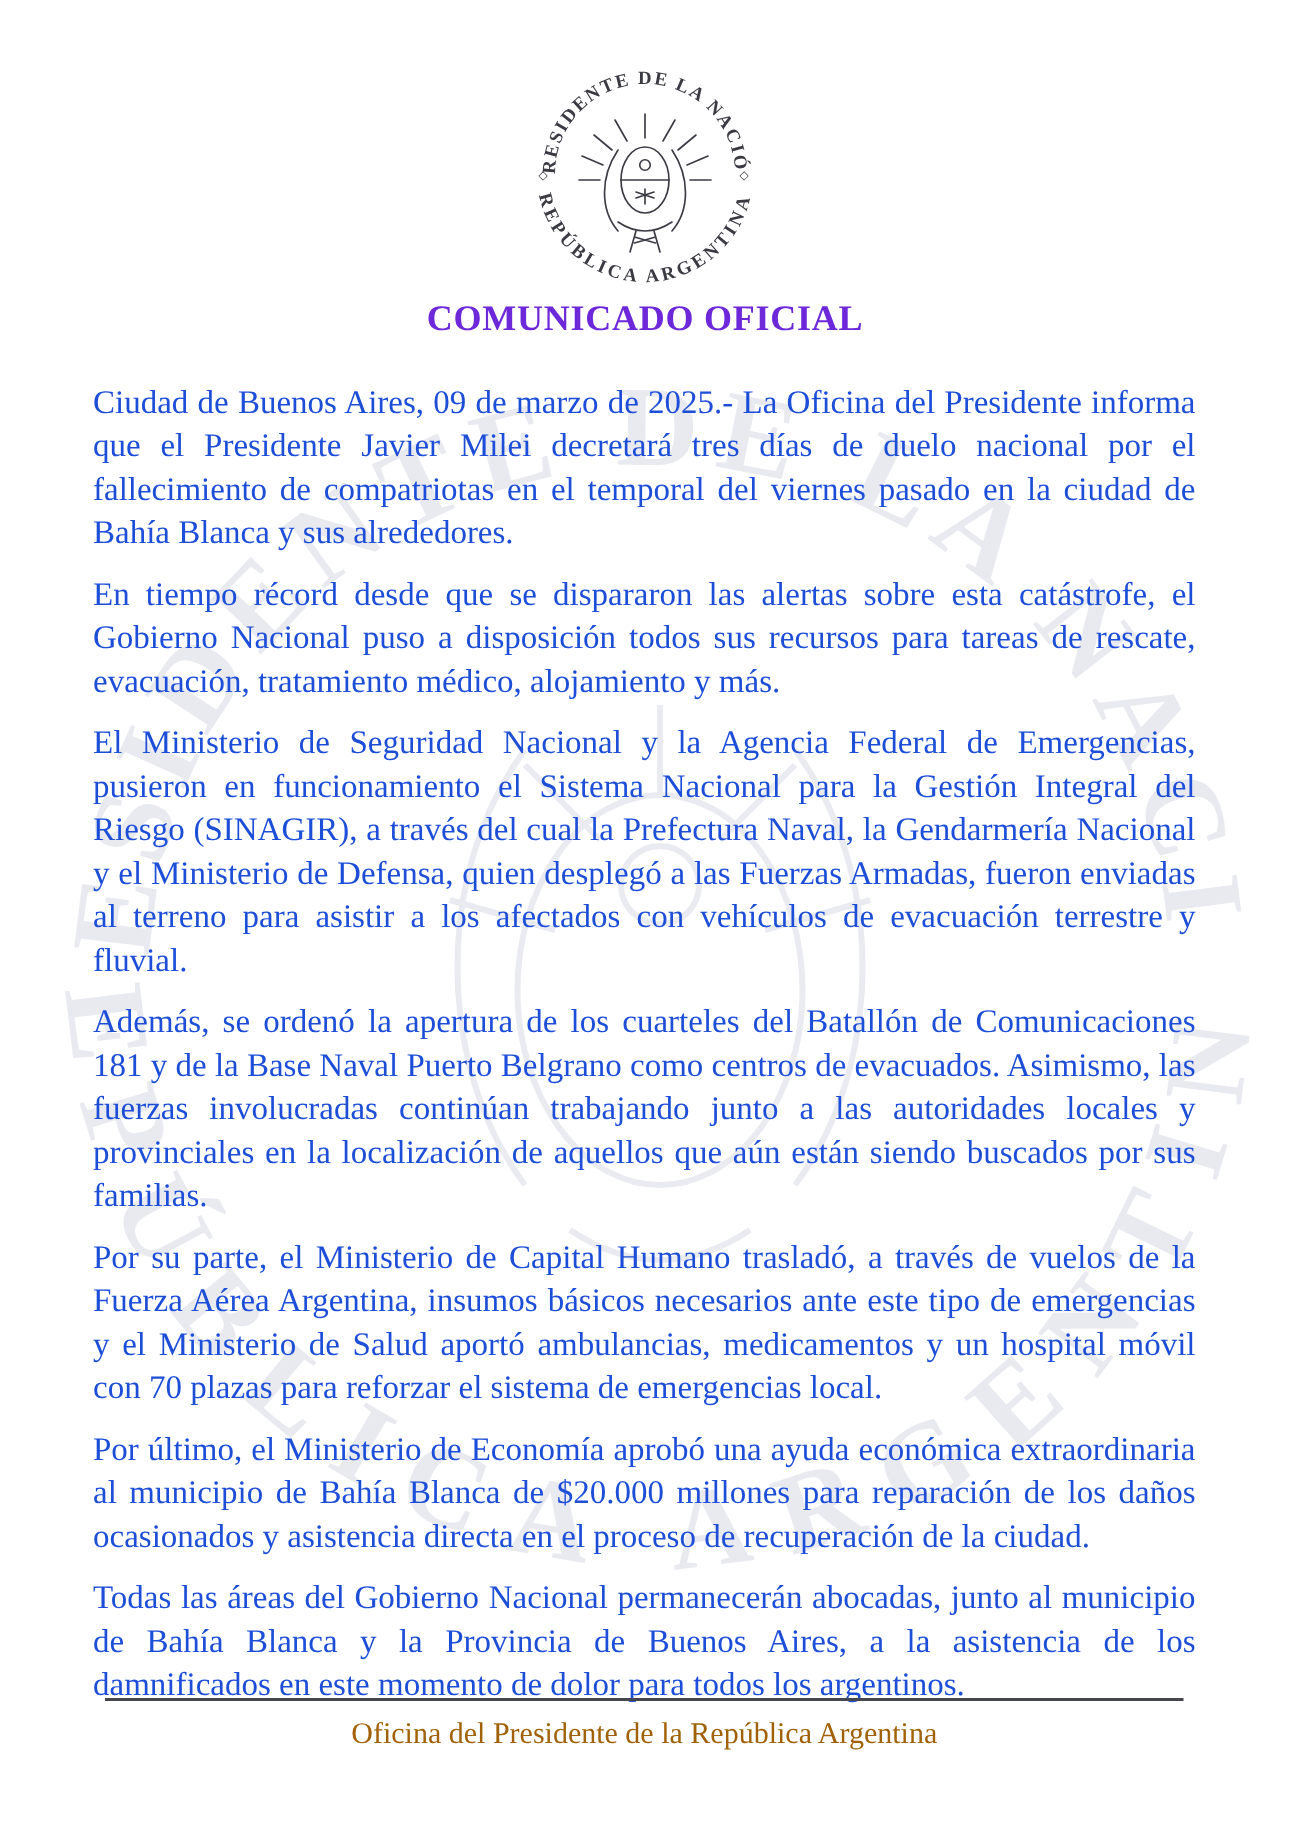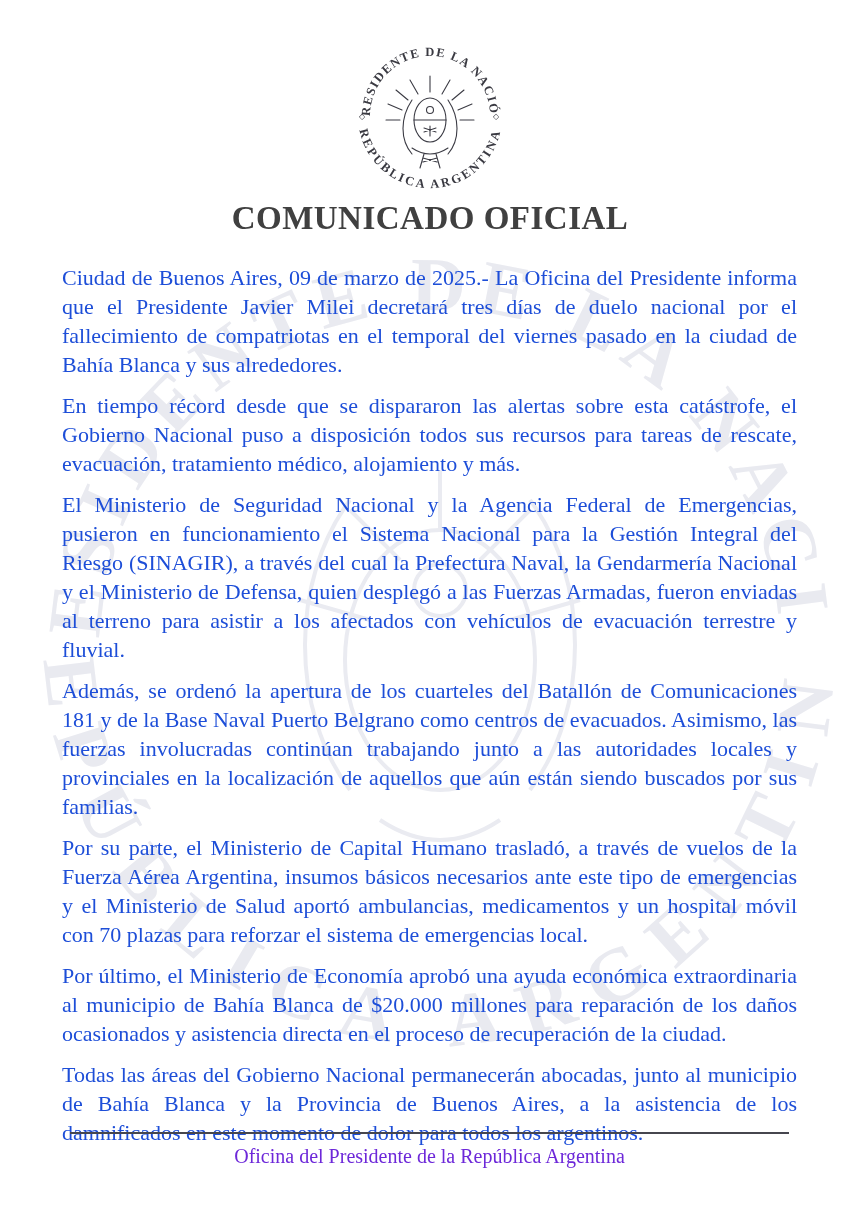--- a/index.html
+++ b/index.html
@@ -29,22 +29,22 @@
   .seal{display:block;margin:0 auto;width:160px;height:160px;}
   .seal-ring{
     font-family:"Liberation Serif",serif;
     font-size:12.5px;font-weight:bold;letter-spacing:1.4px;fill:#3a3a42;
   }
   .seal-ring.bottom{letter-spacing:2.4px;}
   .seal-diamond{font-size:8px;fill:#3a3a42;font-family:"DejaVu Sans",sans-serif;}
   .seal-art{stroke:#3b3b44;fill:none;stroke-width:1.1;stroke-linecap:round;}
   .title{
     margin:4px 0 0 0;
-    font-size:33px;font-weight:bold;letter-spacing:.5px;
-    color:#404040;
+    font-size:24px;font-weight:bold;letter-spacing:.5px;
+    color:#6d28d9;
   }
   
   .content{
     position:relative;z-index:1;
     margin:26px 63px 0 62px;
     font-size:22px;line-height:29px;
     text-align:justify;
     color:#1d4ed8;
   }
   .content p{margin:0 0 8px 0;}
@@ -52,21 +52,21 @@
   
   .footer{
     position:absolute;z-index:1;
     left:70px;right:71px;top:1132px;
     border-top:2px solid #46464e;
     text-align:center;
   }
   .footer-text{
     display:inline-block;
     margin-top:11px;
-    font-size:20px;color:#6d28d9;
+    font-size:20px;color:#a16207;
   }
 </style>
 </head>
 <body>
 
 <div class="page">
 
   <svg class="watermark" viewBox="0 0 840 840" aria-hidden="true">
     <defs>
       <path id="wm-arc-top" d="M 80,420 A 340,340 0 0 1 760,420"></path>

